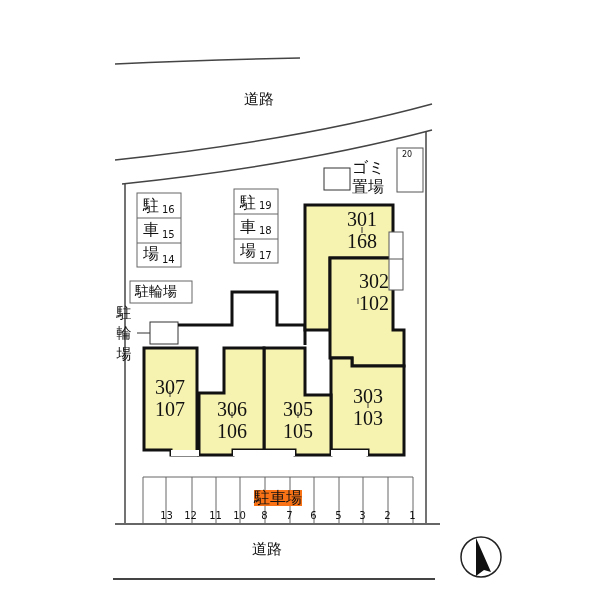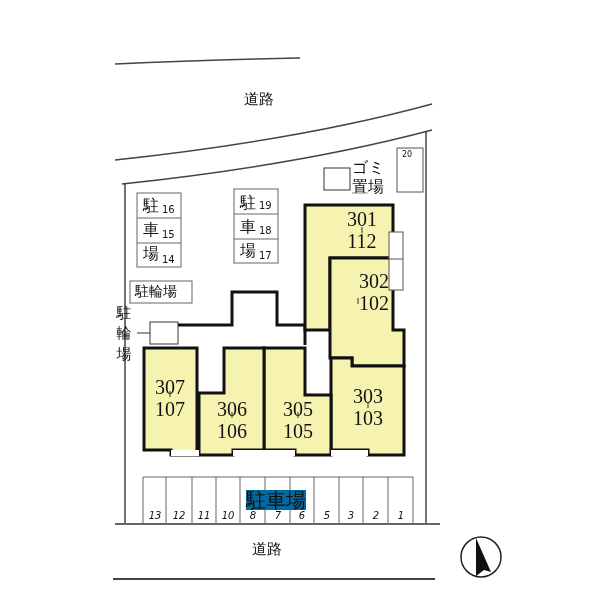--- a/index.html
+++ b/index.html
@@ -4,21 +4,21 @@
 <style>
   html, body { margin:0; padding:0; background:#ffffff; }
   body { width:600px; height:600px; position:relative; overflow:hidden; font-family:"DejaVu Sans", sans-serif; color:#111; }
   svg.plan { position:absolute; left:0; top:0; }
   .lbl { position:absolute; font-family:"DejaVu Sans", sans-serif; color:#111; white-space:nowrap; line-height:1; }
   .road { font-size:15px; }
   .unit { font-size:20px; text-align:center; width:60px; line-height:1.1;font-family:Liberation Serif, serif; }
   .small { font-size:10px; }
   .kanji { font-size:16px; }
   .vert { font-size:15px; line-height:1.35; width:18px; text-align:center; white-space:normal; }
-  .pnum { font-size:10px; width:20px; text-align:center;font-style:italic; }
+  .pnum { font-size:10px; width:43px; text-align:center; }
 </style>
 </head>
 <body>
 
 <svg class="plan" width="600" height="600" viewBox="0 0 600 600">
 
   <path d="M115 64 Q 200 60 300 58" stroke="#444" stroke-width="1.5" fill="none"></path>
   <path d="M115 160 Q 300 140 432 104" stroke="#444" stroke-width="1.5" fill="none"></path>
   <path d="M122 184 Q 300 165 432 130" stroke="#444" stroke-width="1.5" fill="none"></path>
 
@@ -120,21 +120,21 @@
 
 <div class="lbl kanji" style="left:135px;top:284px;font-size:14px;">駐輪場</div>
 <div class="lbl vert" style="left:115px;top:303px;">
   <div>駐</div>
   <div>輪</div>
   <div>場</div>
 </div>
 
 <div class="lbl unit" style="left:332px;top:208px;">
   <div>301</div>
-  <div>112</div>
+  <div>168</div>
 </div>
 <div class="lbl unit" style="left:328px;top:270px;padding-left:16px;">
   <div>302</div>
   <div>102</div>
 </div>
 <div class="lbl unit" style="left:338px;top:385px;">
   <div>303</div>
   <div>103</div>
 </div>
 <div class="lbl unit" style="left:268px;top:398px;">
@@ -143,21 +143,21 @@
 </div>
 <div class="lbl unit" style="left:202px;top:398px;">
   <div>306</div>
   <div>106</div>
 </div>
 <div class="lbl unit" style="left:140px;top:376px;">
   <div>307</div>
   <div>107</div>
 </div>
 
-<div class="lbl" style="left:246px;top:490px;font-size:20px;background:#0369a1;">駐車場</div>
+<div class="lbl" style="left:254px;top:490px;font-size:16px;background:#f97316;">駐車場</div>
 <div class="lbl pnum" style="left:145px;top:511px;">13</div>
 <div class="lbl pnum" style="left:169px;top:511px;">12</div>
 <div class="lbl pnum" style="left:194px;top:511px;">11</div>
 <div class="lbl pnum" style="left:218px;top:511px;">10</div>
 <div class="lbl pnum" style="left:243px;top:511px;">8</div>
 <div class="lbl pnum" style="left:268px;top:511px;">7</div>
 <div class="lbl pnum" style="left:292px;top:511px;">6</div>
 <div class="lbl pnum" style="left:317px;top:511px;">5</div>
 <div class="lbl pnum" style="left:341px;top:511px;">3</div>
 <div class="lbl pnum" style="left:366px;top:511px;">2</div>

